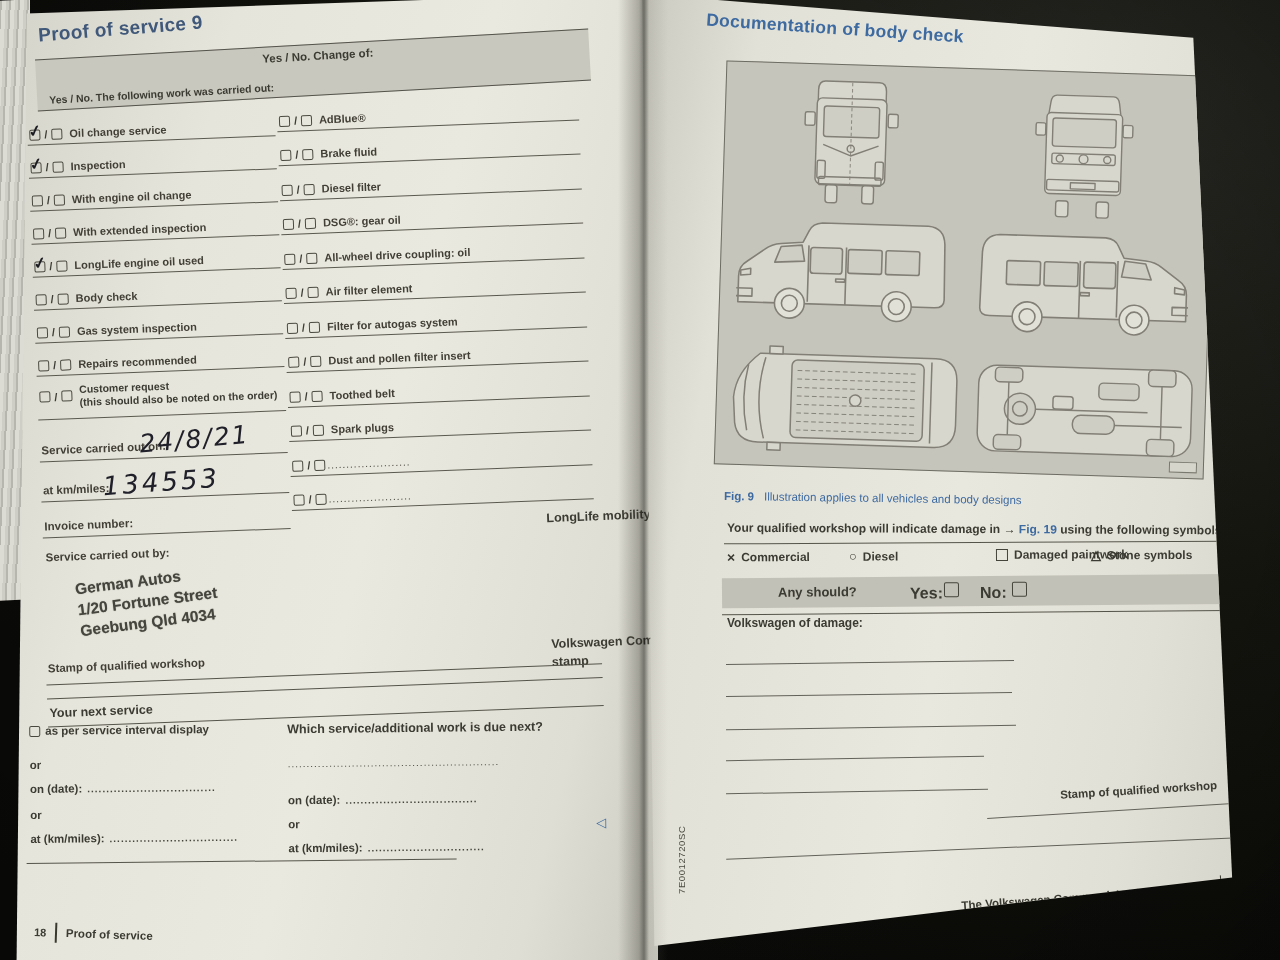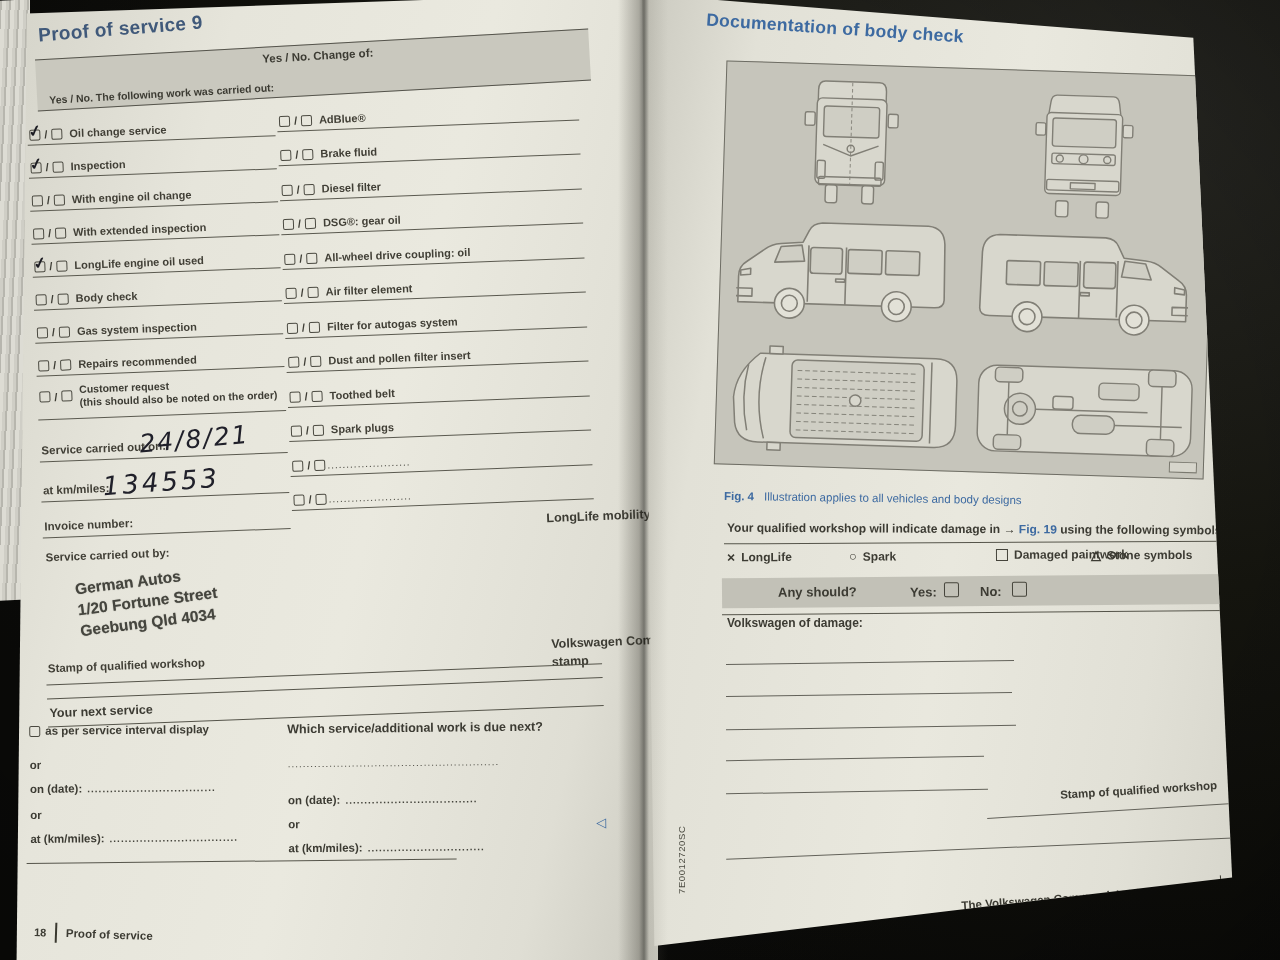--- a/index.html
+++ b/index.html
@@ -92,21 +92,21 @@
     white-space:nowrap;transform:rotate(.3deg);}
   .rp-symbols{position:absolute;left:85px;top:554px;width:522px;height:22px;transform:rotate(-.3deg);}
   .sym{position:absolute;display:flex;align-items:center;gap:6px;font-size:12px;font-weight:700;white-space:nowrap;}
   .sym-x{font-size:14px;font-weight:700;}
   .sym-o{font-size:13px;}
   .sym-box{display:inline-block;width:10px;height:10px;border:1.5px solid #45443b;}
   .sym-t{font-size:13px;}
   .rp-anybar{position:absolute;left:80px;top:582px;width:524px;height:30px;background:#c2c1b7;
     transform:rotate(-.5deg);}
   .rp-anybar .ad{position:absolute;left:56px;top:7px;font-size:13px;font-weight:700;}
-  .rp-anybar .yn{position:absolute;top:8px;font-size:13px;font-weight:700;}
+  .rp-anybar .yn{position:absolute;top:8px;font-size:16px;font-weight:700;}
   .bigbox{position:absolute;top:6px;width:13px;height:13px;border:1.7px solid #45443b;border-radius:2px;}
   .rp-desc{position:absolute;left:85px;top:622px;font-size:12px;font-weight:700;}
   .dline{position:absolute;border-top:1.2px solid #63625a;}
   .rp-stampcap{position:absolute;left:418px;top:790px;font-size:11.5px;font-weight:700;
     transform:rotate(-3.5deg);white-space:nowrap;}
   .rp-code{position:absolute;left:34px;top:900px;width:74px;font-size:9.5px;letter-spacing:.6px;
     color:#4c4c42;transform:rotate(-90deg);transform-origin:0 0;white-space:nowrap;}
   .rp-footer{position:absolute;left:280px;top:891px;width:322px;display:flex;justify-content:flex-end;
     align-items:center;gap:9px;transform:rotate(-4deg);}
   .rp-footer .ftext{font-size:11.5px;font-weight:700;white-space:nowrap;}
@@ -450,36 +450,36 @@
           <rect x="112" y="60" width="46" height="20" rx="9" fill="#cfcec4"></rect>
           <rect x="140" y="24" width="44" height="18" rx="5" fill="#cfcec4"></rect>
           <rect x="90" y="40" width="22" height="14" rx="3"></rect>
           <line x1="158" y1="70" x2="232" y2="70"></line>
         </svg>
       </div>
       <div class="fig-badge"></div>
     </div>
 
     <div class="rp-figcap">
-      <b>Fig. 4</b><span>Illustration applies to all vehicles and body designs</span>
+      <b>Fig. 9</b><span>Illustration applies to all vehicles and body designs</span>
     </div>
 
     <div class="rp-indicate">
       <span>Your qualified workshop will indicate damage in → </span><span class="blue">Fig. 19</span><span> using the following symbols:</span>
     </div>
     <div class="rule" style="left:82px;top:548px;width:522px;transform:rotate(-.3deg);"></div>
 
     <div class="rp-symbols">
       <div class="sym" style="left:0;">
         <span class="sym-x">×</span>
-        <span>LongLife</span>
+        <span>Commercial</span>
       </div>
       <div class="sym" style="left:122px;">
         <span class="sym-o">○</span>
-        <span>Spark</span>
+        <span>Diesel</span>
       </div>
       <div class="sym" style="left:252px;padding-left:17px;">
         <span class="sym-box"></span>
         <span>Damaged paintwork</span>
       </div>
       <div class="sym" style="left:364px;">
         <span class="sym-t">△</span>
         <span>Stone symbols</span>
       </div>
     </div>

